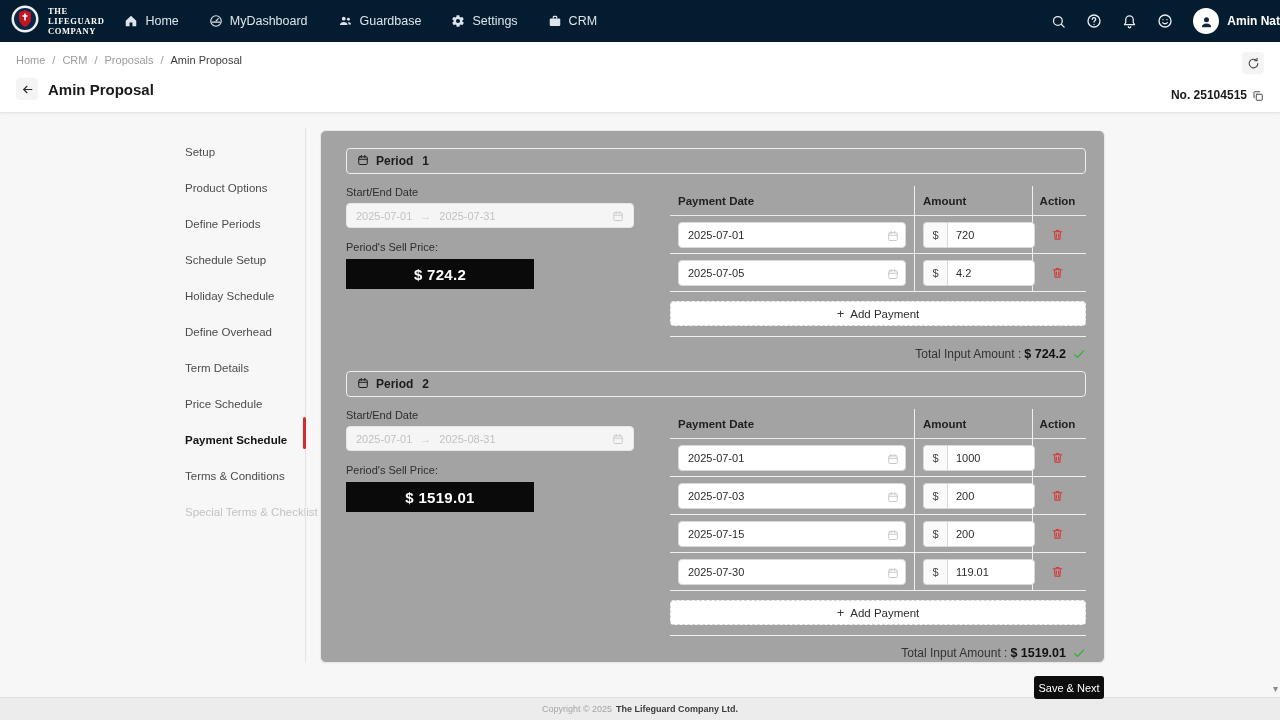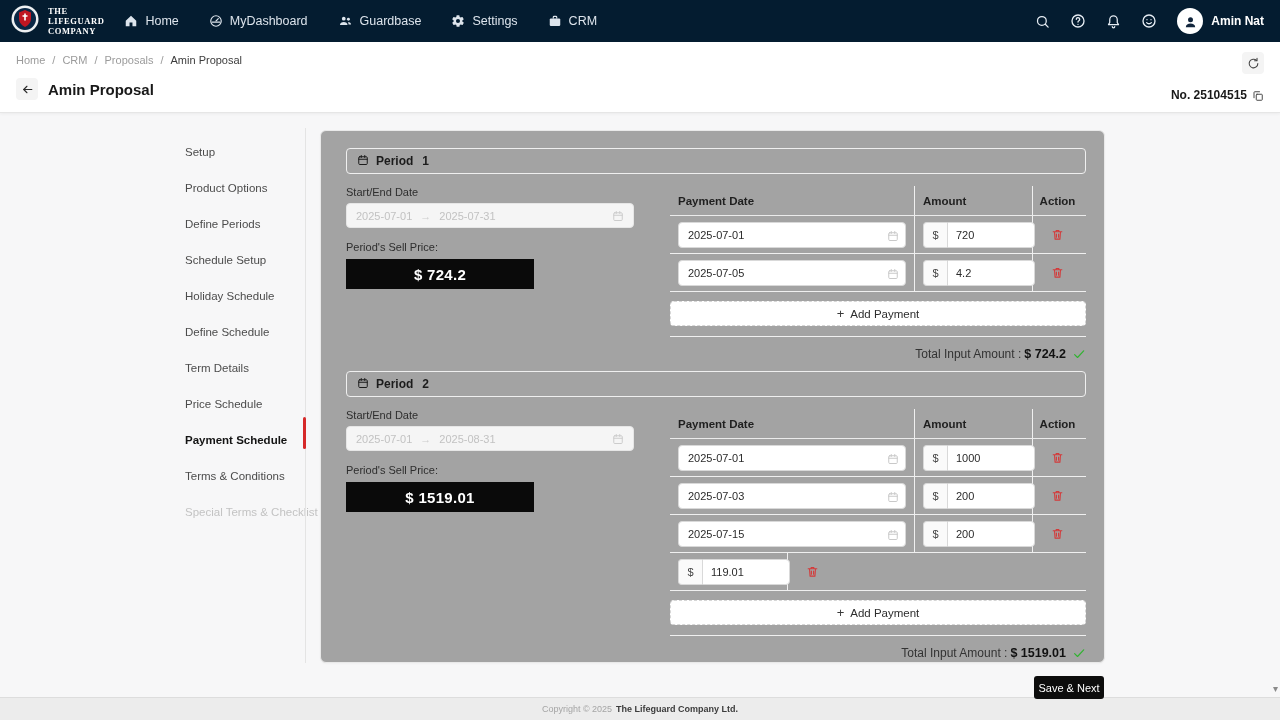--- a/index.html
+++ b/index.html
@@ -8,21 +8,21 @@
 
   
   .navbar { position:absolute; top:0; left:0; width:1280px; height:42px; background:#041c30;
             display:flex; align-items:center; color:#dde4ec; z-index:5; }
   .brand { display:flex; align-items:center; gap:8px; padding:0 14px 0 10px; }
   .brand-text { font-family:"Liberation Serif", serif; font-weight:bold; font-size:8.5px;
                 letter-spacing:.6px; line-height:1.2; color:#fff; }
   .nav-items { display:flex; align-items:center; gap:30px; margin-left:6px; }
   .nav-item { display:flex; align-items:center; gap:7px; font-size:12.5px; color:#dde4ec; cursor:pointer; }
   .nav-item svg { display:block; }
-  .nav-right { margin-left:auto; display:flex; align-items:center; gap:20px; padding-right:16px; }
+  .nav-right { margin-left:auto; display:flex; align-items:center; gap:20px; }
   .nav-icon-btn { display:flex; align-items:center; cursor:pointer; color:#e7edf4; }
   .user-chip { display:flex; align-items:center; gap:8px; }
   .avatar { width:26px; height:26px; border-radius:50%; background:#fff; display:flex;
             align-items:center; justify-content:center; color:#12263d; }
   .user-name { font-size:12px; color:#fff; font-weight:bold; }
 
   
   .subheader { position:absolute; top:42px; left:0; width:1280px; height:71px; background:#fff;
                border-bottom:1px solid #e6e6e6; box-shadow:0 1px 3px rgba(0,0,0,.05); z-index:4; }
   .breadcrumb { position:absolute; left:16px; top:12px; display:flex; gap:7px; font-size:11px; color:#9b9b9b; }
@@ -257,21 +257,21 @@
 </div>
 
 <div class="content">
 
   <div class="sidebar">
     <div class="side-item">Setup</div>
     <div class="side-item">Product Options</div>
     <div class="side-item">Define Periods</div>
     <div class="side-item">Schedule Setup</div>
     <div class="side-item">Holiday Schedule</div>
-    <div class="side-item">Define Schedule</div>
+    <div class="side-item">Define Overhead</div>
     <div class="side-item">Term Details</div>
     <div class="side-item">Price Schedule</div>
     <div class="side-item active">Payment Schedule</div>
     <div class="side-item">Terms &amp; Conditions</div>
     <div class="side-item disabled">Special Terms &amp; Checklist</div>
   </div>
   <div class="side-divider"></div>
   <div class="side-active-bar"></div>
 
   <div class="card">
@@ -481,20 +481,29 @@
             <div class="c-act">
               <button class="trash-btn">
                   <svg width="13" height="13" viewBox="0 0 24 24">
                     <path d="M4 7h16M9.5 7V4.5h5V7M6.5 7l1 13.5h9l1-13.5M10 11v6M14 11v6" class="icstroke" stroke-width="1.8"></path>
                   </svg>
                 </button>
             </div>
           </div>
 
           <div class="t-row">
+            <div class="c-date">
+              <div class="date-input-wrap">
+                <input class="date-input" value="2025-07-30" style="">
+                <span class="cal"><svg width="12" height="12" viewBox="0 0 24 24">
+                      <rect x="3.5" y="5.5" width="17" height="15.5" rx="2" class="icstroke"></rect>
+                      <path d="M3.5 10.5h17M8.5 3v4M15.5 3v4" class="icstroke"></path>
+                    </svg></span>
+              </div>
+            </div>
             <div class="c-amt">
               <div class="amt-group">
                 <span class="amt-prefix">$</span>
                 <input class="amt-input" value="119.01" style="">
               </div>
             </div>
             <div class="c-act">
               <button class="trash-btn">
                   <svg width="13" height="13" viewBox="0 0 24 24">
                     <path d="M4 7h16M9.5 7V4.5h5V7M6.5 7l1 13.5h9l1-13.5M10 11v6M14 11v6" class="icstroke" stroke-width="1.8"></path>

